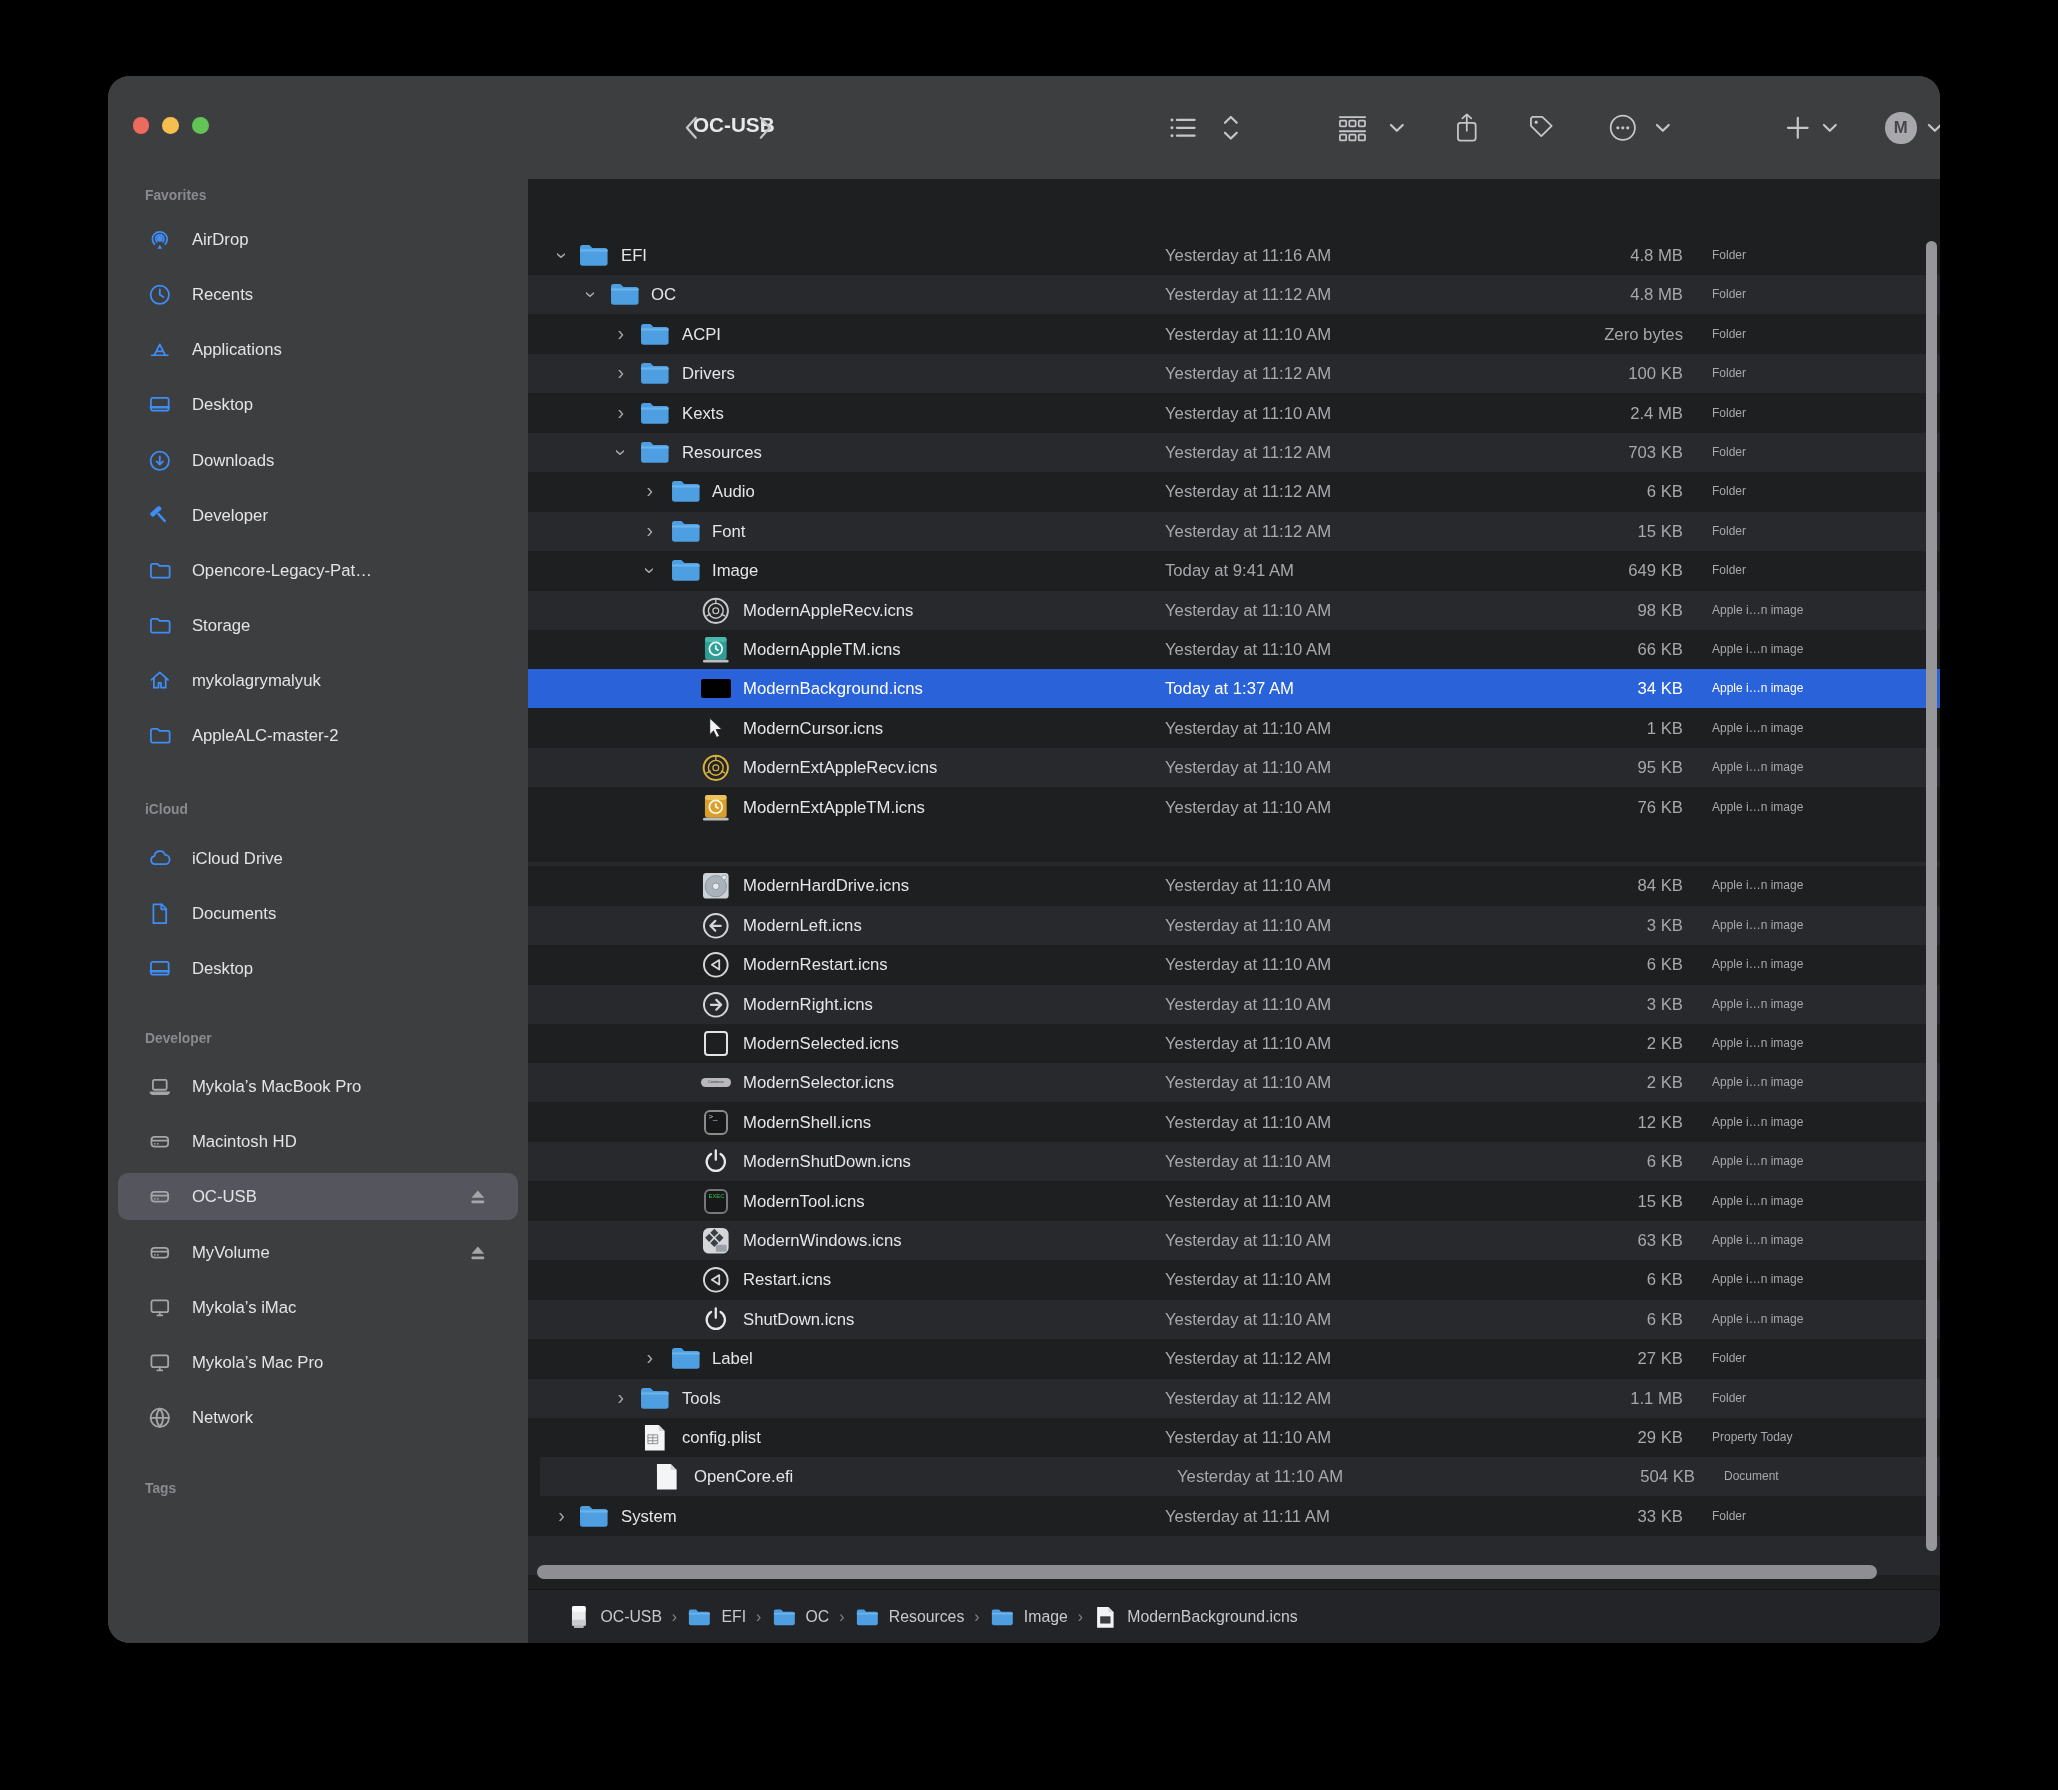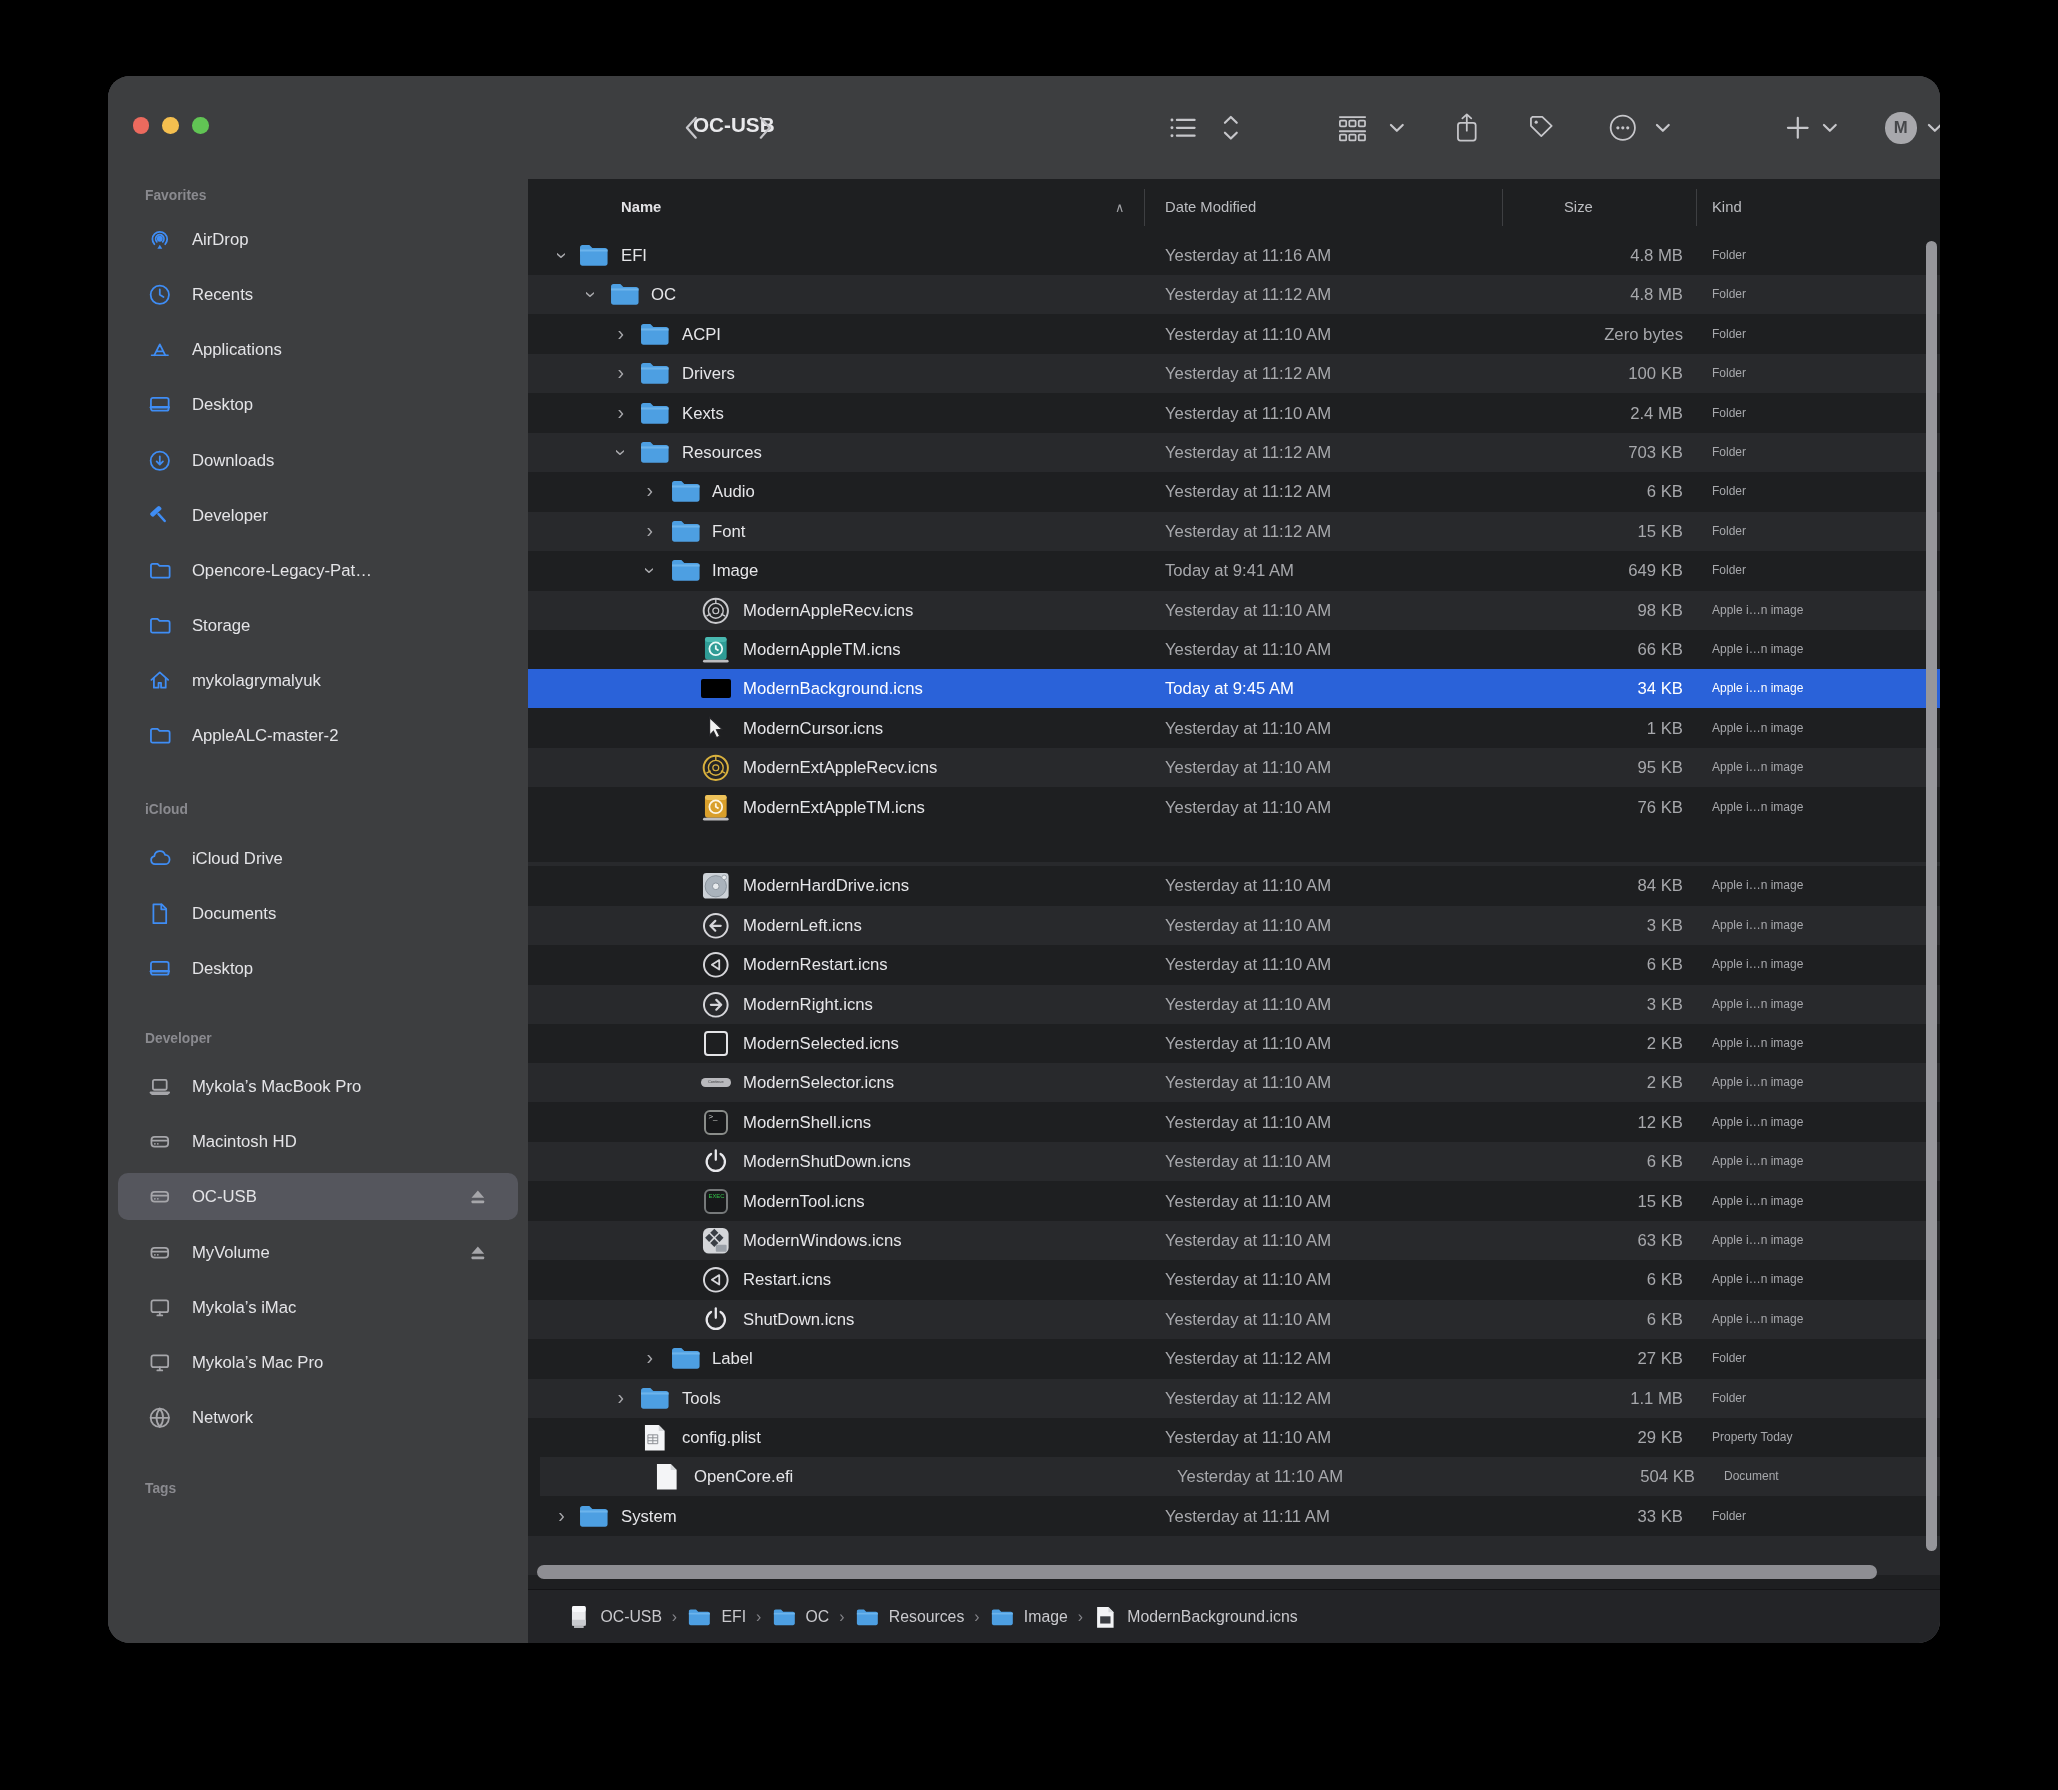--- a/index.html
+++ b/index.html
@@ -354,30 +354,20 @@
         <div id="tb-avatar" style="left: 1357px;">M</div>
         <span class="tb-ico small" style="left: 1397px;">
           <svg width="17.7" height="11.8" viewBox="0 0 18 12" fill="none" stroke="currentColor" stroke-width="1.8" stroke-linecap="round" stroke-linejoin="round">
             <path d="M3 3l6 6 6-6" stroke-width="2.2"></path>
           </svg>
         </span>
       </div>
   </div>
 
   <div id="content">
-    <div id="colheader">
-      <span class="col-label" style="left:93px;font-weight:bold;color:#e3e3e6;">Name</span>
-      <span id="sort-chev">∧</span>
-      <span class="col-div" style="left:616px;"></span>
-      <span class="col-label" style="left:637px;">Date Modified</span>
-      <span class="col-div" style="left:974px;"></span>
-      <span class="col-label" style="left:1036px;">Size</span>
-      <span class="col-div" style="left:1168px;"></span>
-      <span class="col-label" style="left:1184px;">Kind</span>
-    </div>
     <div id="rows">
         <div class="row dark" style="top: 0px;">
           <span class="chev open" style="left: 24.6px;">›</span>
           <span class="row-ico" style="left: 51px;">
             <svg width="29.6" height="24.6" viewBox="0 0 30 25">
               <path d="M1 4.5C1 3 2 2 3.5 2h7l3 3h13c1.5 0 2.5 1 2.5 2.5v13c0 1.5-1 2.5-2.5 2.5h-23C2 23 1 22 1 20.5z" fill="#4d9fe2"></path>
               <path d="M1 6.5h28v2.2H1z" fill="#6cb4ec"></path>
             </svg>
           </span>
           <span class="cell-name" style="left: 93px;">EFI</span>
@@ -516,21 +506,21 @@
           <span class="cell-name" style="left: 215px;">ModernAppleTM.icns</span>
           <span class="cell-date">Yesterday at 11:10 AM</span>
           <span class="cell-size">66 KB</span>
           <span class="cell-kind">Apple i…n image</span>
         </div>
         <div class="row selected" style="top: 433px;">
           <span class="row-ico" style="left: 173px;">
             <div style="width:29.6px;height:18.7px;background:#000;border-radius:2px;"></div>
           </span>
           <span class="cell-name" style="left: 215px;">ModernBackground.icns</span>
-          <span class="cell-date">Today at 9:45 AM</span>
+          <span class="cell-date">Today at 1:37 AM</span>
           <span class="cell-size">34 KB</span>
           <span class="cell-kind">Apple i…n image</span>
         </div>
         <div class="row dark" style="top: 473px;">
           <span class="row-ico" style="left: 173px;">
             <svg width="19.7" height="24.6" viewBox="0 0 22 26">
               <path d="M4 1l14 13.2-6.2.4 3.6 7.2-3.6 1.8-3.5-7.2L4 21z" fill="#f2f2f2" stroke="#27272a" stroke-width="1.4"></path>
             </svg>
           </span>
           <span class="cell-name" style="left: 215px;">ModernCursor.icns</span>

